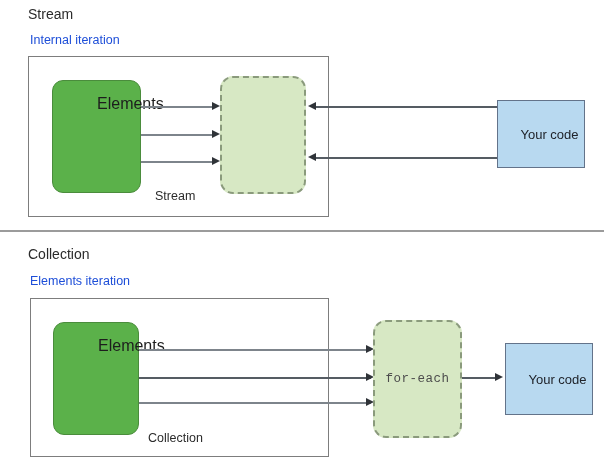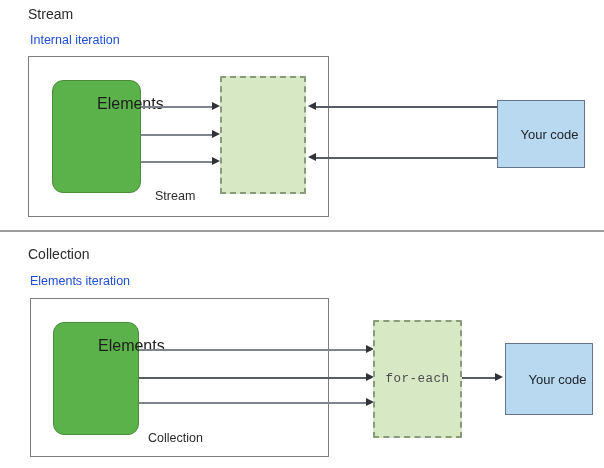--- a/index.html
+++ b/index.html
@@ -76,21 +76,21 @@
     text-align: center;
     font-size: 16px;
     color: #1d1d1d;
     padding-left: 44px;
   }
 
   .dashed-box {
     position: absolute;
     background: #d7e8c4;
     border: 2px dashed #8a9a7c;
-    border-radius: 1px;
+    border-radius: 13px;
     box-sizing: border-box;
   }
   .dashed-box .box-text {
     position: absolute;
     left: 0;
     right: 0;
     top: 50%;
     transform: translateY(-50%);
     text-align: center;
     font-family: "Liberation Mono", "DejaVu Sans Mono", monospace;

